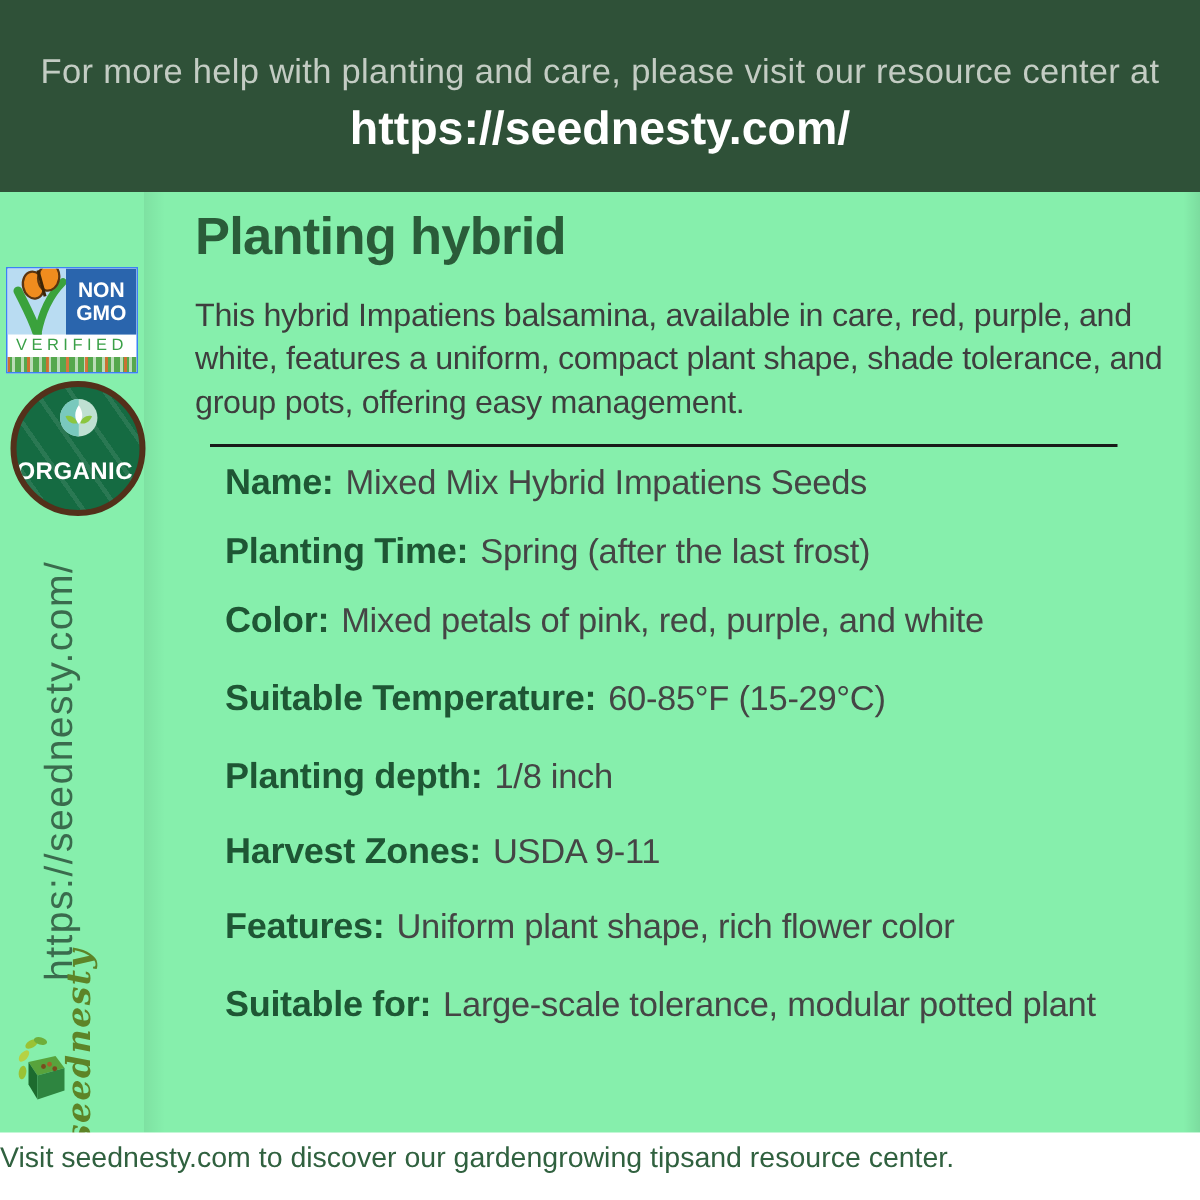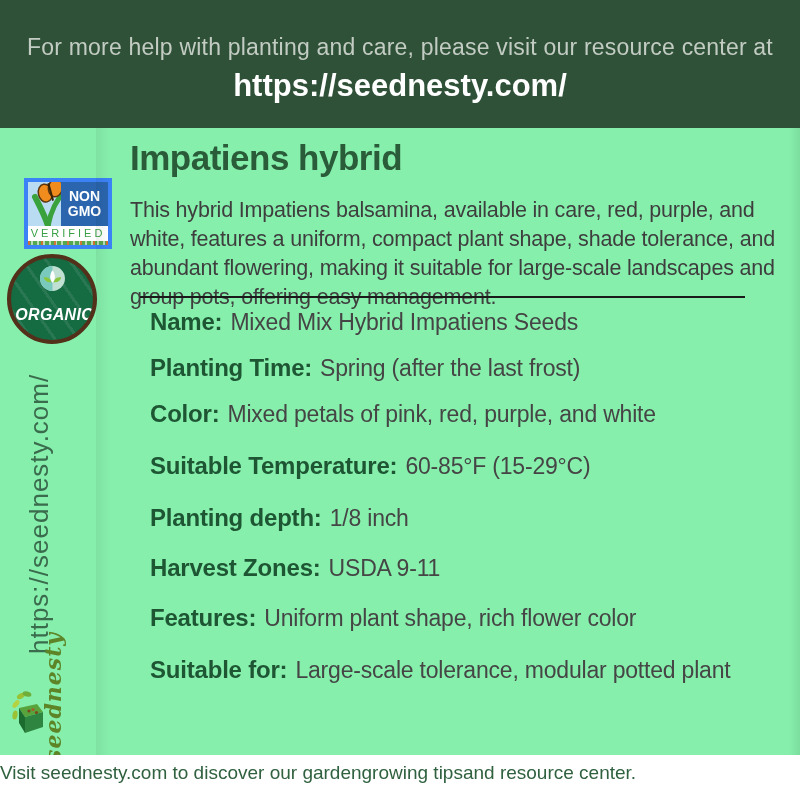--- a/index.html
+++ b/index.html
@@ -34,24 +34,24 @@
     left: 0; top: 68px;
     width: 100%;
     color: #ffffff;
     font-size: 31px;
     font-weight: 700;
   }
 
   
   .nongmo {
     position: absolute;
-    left: 24px; top: 178px;
+    left: 4px; top: 178px;
     width: 88px; height: 71px;
     background: #ffffff;
-    border: 4px solid #3b82f6;
+    border: 1px solid #3b82f6;
     overflow: hidden;
   }
   .nongmo-top { position: relative; width: 100%; height: 44px; background: #b9dcf2; }
   .nongmo-blue {
     position: absolute; right: 0; top: 0;
     width: 47px; height: 44px;
     background: #2a65ad;
     color: #ffffff;
     font-weight: 700;
     font-size: 14px;
@@ -84,26 +84,25 @@
     border-radius: 50%;
     background: #156b42;
     background-image: repeating-linear-gradient(55deg, transparent 0 16px, rgba(255,255,255,0.09) 16px 19px);
     border: 4px solid #53301a;
     overflow: hidden;
   }
   .organic-label {
     position: absolute;
     left: 0; top: 48px;
     width: 100%;
-    text-align: right;
+    text-align: left;
     color: #ffffff;
     font-weight: 700;
     font-size: 16px;
     letter-spacing: 0.3px;
-    font-style: italic;
   }
   .organic-icon { position: absolute; left: 28px; top: 7px; }
 
   .vertical-url {
     position: absolute;
     left: 24px; top: 362px;
     height: 292px;
     writing-mode: vertical-rl;
     transform: rotate(180deg);
     color: #3a6b4d;
@@ -257,26 +256,25 @@
       <circle cx="23" cy="21.5" r="1.6" fill="#a0622a"></circle>
       <circle cx="26.5" cy="24.5" r="1.6" fill="#7a4a1e"></circle>
     </svg>
     <div class="logo-script">seednesty</div>
   </aside>
 
   <div class="edge-left"></div>
   <div class="edge-right"></div>
 
   <main>
-    <h1 class="title">Impatiens hybrid</h1>
+    <h1 class="title">Planting hybrid</h1>
 
     <div class="desc">
       <div>This hybrid Impatiens balsamina, available in care, red, purple, and</div>
       <div>white, features a uniform, compact plant shape, shade tolerance, and</div>
-      <div>abundant flowering, making it suitable for large-scale landscapes and</div>
       <div>group pots, offering easy management.</div>
     </div>
 
     <div class="divider"></div>
 
     <div class="row" style="top:308px">
       <span class="flabel">Name:</span><span class="fvalue">Mixed Mix Hybrid Impatiens Seeds</span>
     </div>
     <div class="row" style="top:354px">
       <span class="flabel">Planting Time:</span><span class="fvalue">Spring (after the last frost)</span>

